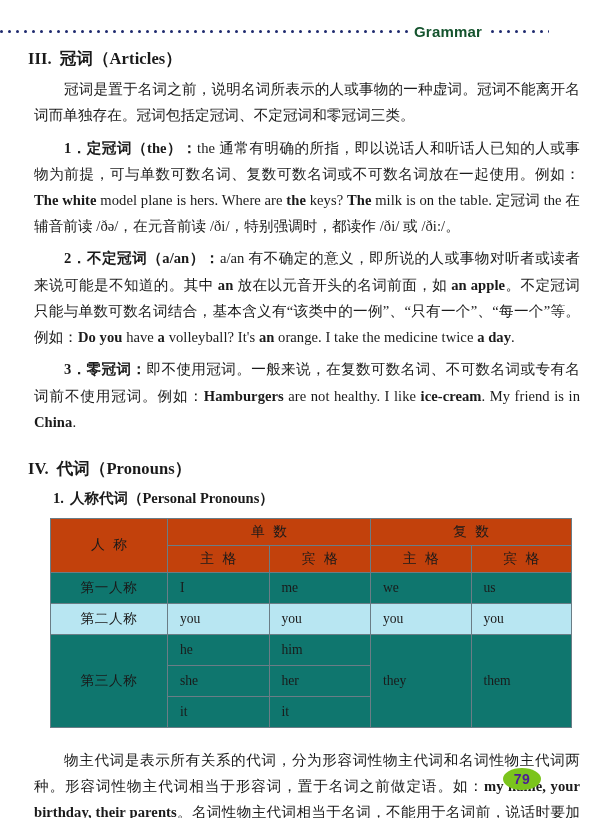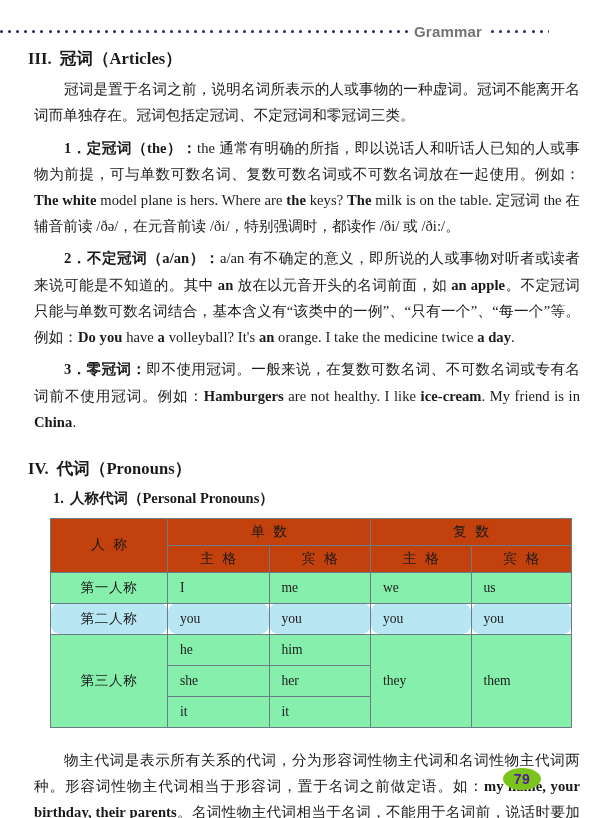--- a/index.html
+++ b/index.html
@@ -41,21 +41,21 @@
     background: #1f2a6e;
     margin-right: 5.1px;
     flex: 0 0 auto;
   }
   .dot-rule.left { width: 410px; }
   .dot-rule.right { width: 58px; margin-left: 9px; }
   .header-title {
     font-family: "Liberation Sans", "DejaVu Sans", sans-serif;
     font-weight: bold;
     font-size: 15px;
-    color: #737373;
+    color: #14532d;
     letter-spacing: 0.2px;
     white-space: nowrap;
     margin-left: 4px;
   }
 
   
   .content {
     position: absolute;
     top: 48px;
     left: 28px;
@@ -119,28 +119,28 @@
     font-weight: normal;
     font-size: 13.8px;
     letter-spacing: 2.6px;
     text-indent: 2.6px;
     height: 26px;
   }
   table.ptable thead th.tall { height: 52px; }
   table.ptable tbody td {
     padding-left: 12px;
     height: 30px;
-    background: #86efac;
+    background: #0f766e;
   }
   table.ptable tbody td.person {
     text-align: center;
     padding-left: 0;
     letter-spacing: 0.6px;
   }
-  tr.hl td { background: #b8e6f2 !important; border-radius: 9px; }
+  tr.hl td { background: #b8e6f2 !important; }
 
   
   .page-badge {
     position: absolute;
     left: 503px;
     top: 768px;
     width: 38px;
     height: 22px;
     border-radius: 50%;
     background: #7bc41c;

